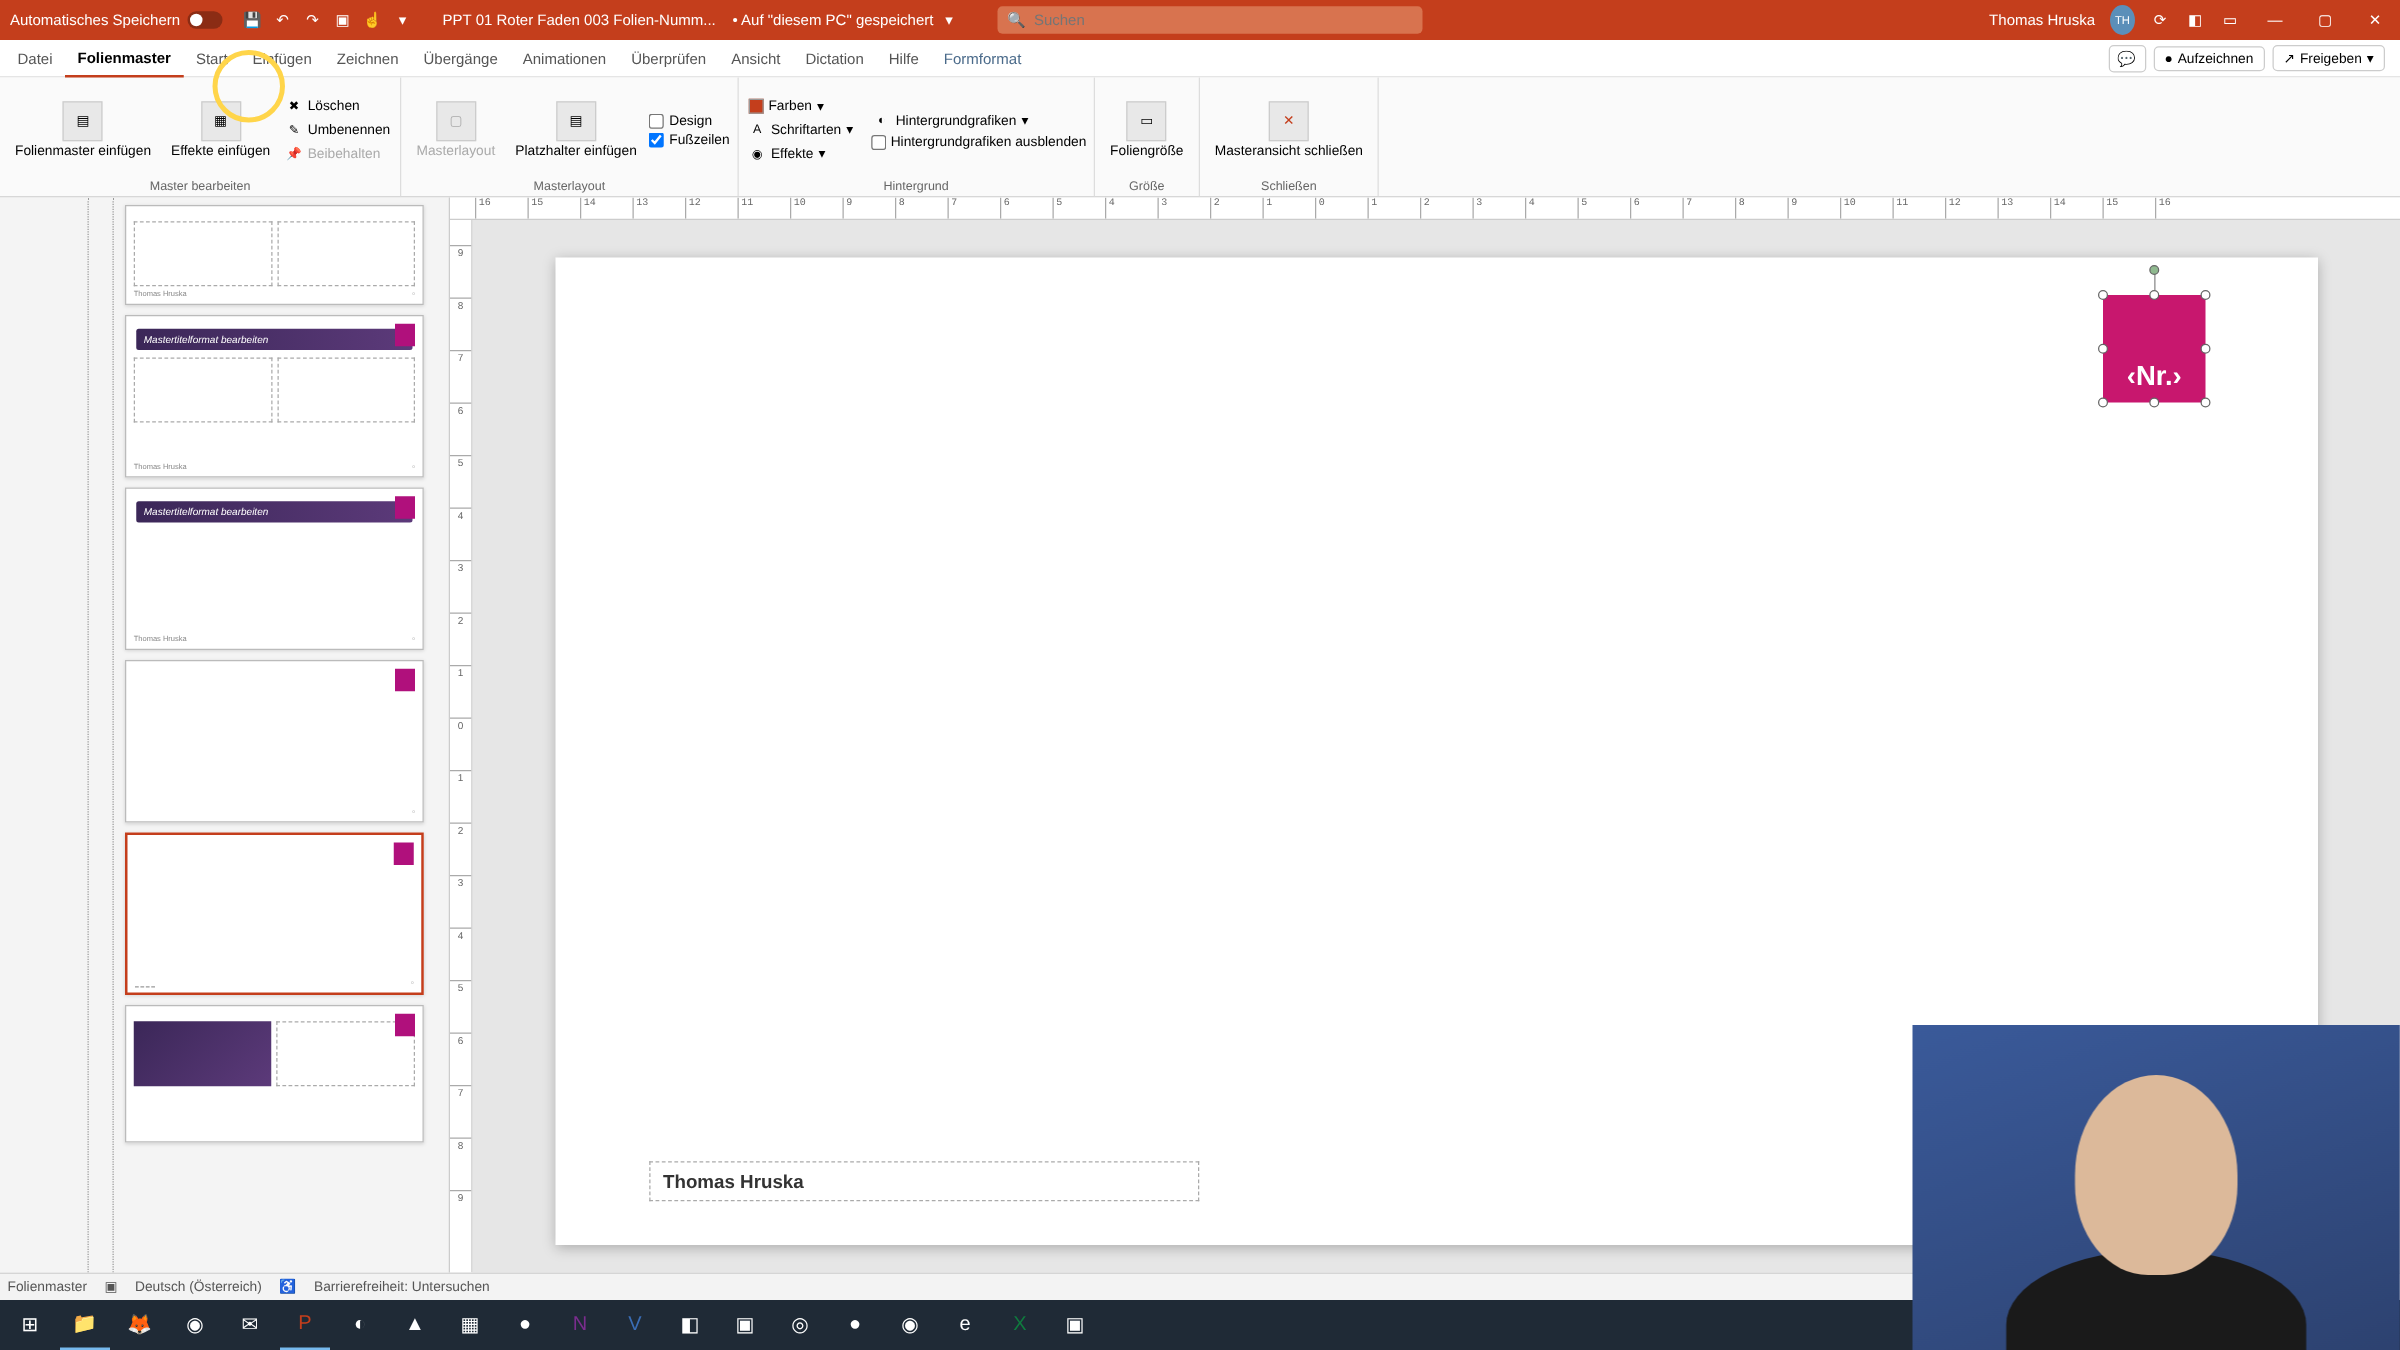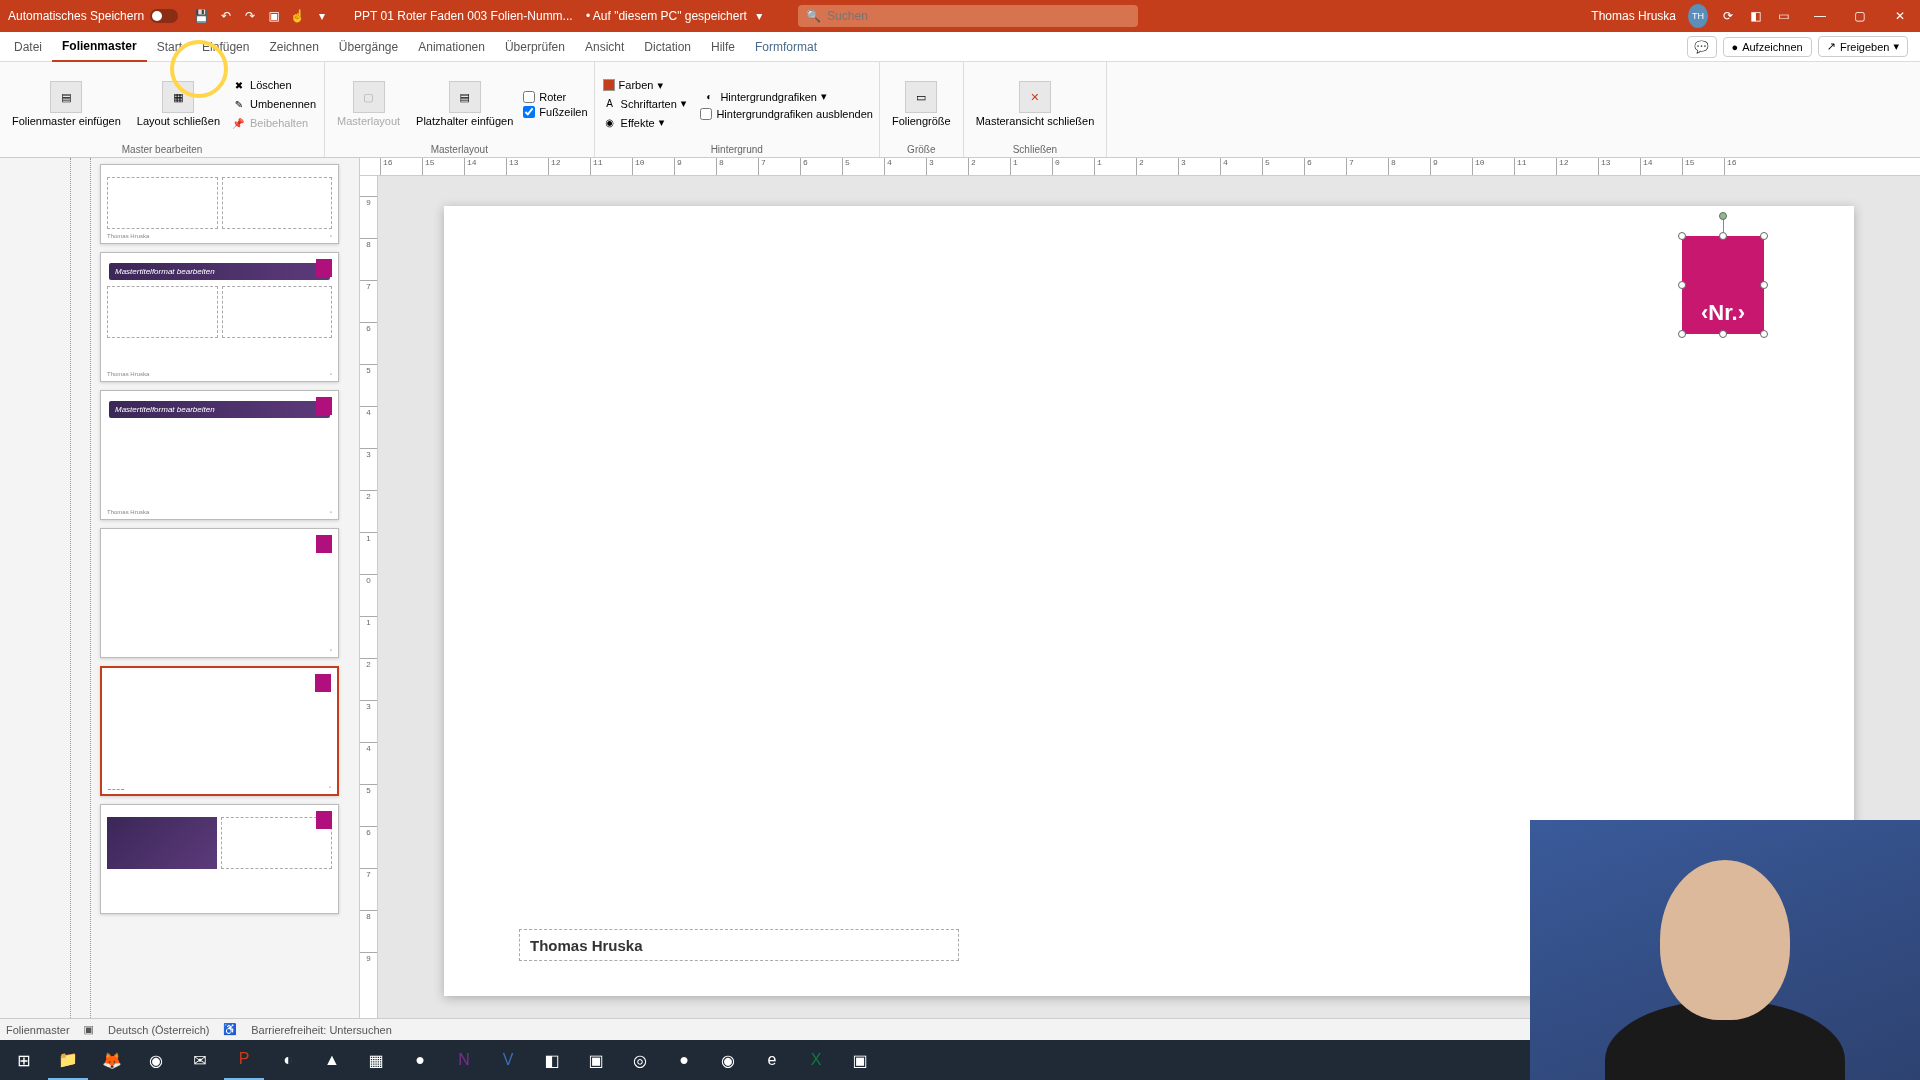--- a/index.html
+++ b/index.html
@@ -69,21 +69,21 @@
 .canvas-area { flex: 1; display: flex; flex-direction: column; background: #e6e6e6; }
 .ruler-h { height: 18px; background: #fff; border-bottom: 1px solid #ccc; position: relative; font-size: 9px; color: #666; display: flex; align-items: center; overflow: hidden; }
 .ruler-h .tick { position: absolute; top: 0; height: 100%; border-left: 1px solid #aaa; padding-left: 2px; font-size: 8px; font-family: Liberation Mono, monospace; }
 .canvas-body { flex: 1; display: flex; overflow: hidden; }
 .ruler-v { width: 18px; background: #fff; border-right: 1px solid #ccc; position: relative; font-size: 9px; color: #666; }
 .ruler-v .tick { position: absolute; left: 0; width: 100%; border-top: 1px solid #aaa; font-size: 8px; padding-top: 1px; text-align: center; }
 .slide-viewport { flex: 1; position: relative; overflow: auto; display: flex; justify-content: center; padding: 30px 20px; }
 .slide { width: 1410px; height: 790px; background: #fff; box-shadow: 0 2px 10px rgba(0,0,0,.25); position: relative; }
 
 
-.sel-shape { position: absolute; top: 30px; right: 90px; width: 82px; height: 98px; }
+.sel-shape { position: absolute; top: 30px; right: 90px; width: 82px; height: 86px; }
 .sel-shape .body { width: 100%; height: 100%; background: #c8176e; display: flex; align-items: flex-end; justify-content: center; padding-bottom: 8px; }
 .sel-shape .body span { color: #fff; font-size: 22px; font-weight: 600; }
 .sel-shape .handle { width: 8px; height: 8px; background: #fff; border: 1px solid #666; border-radius: 50%; position: absolute; }
 .sel-shape .h-nw { top: -4px; left: -4px; }
 .sel-shape .h-n { top: -4px; left: calc(50% - 4px); }
 .sel-shape .h-ne { top: -4px; right: -4px; }
 .sel-shape .h-w { top: calc(50% - 4px); left: -4px; }
 .sel-shape .h-e { top: calc(50% - 4px); right: -4px; }
 .sel-shape .h-sw { bottom: -4px; left: -4px; }
 .sel-shape .h-s { bottom: -4px; left: calc(50% - 4px); }
@@ -174,21 +174,21 @@
 
 <div class="ribbon-content">
   <div class="rgroup">
     <div class="rgroup-body">
       <div class="big-btn">
         <div class="bicon">▤</div>
         <span>Folienmaster einfügen</span>
       </div>
       <div class="big-btn">
         <div class="bicon">▦</div>
-        <span>Layout schließen</span>
+        <span>Effekte einfügen</span>
       </div>
       <div class="small-btns">
         <div class="small-btn">
             <span class="sicon">✖</span>
             <span>Löschen</span>
           </div>
         <div class="small-btn">
             <span class="sicon">✎</span>
             <span>Umbenennen</span>
           </div>
@@ -207,21 +207,21 @@
         <div class="bicon">▢</div>
         <span>Masterlayout</span>
       </div>
       <div class="big-btn">
         <div class="bicon">▤</div>
         <span>Platzhalter einfügen</span>
       </div>
       <div class="small-btns">
         <label class="chk">
             <input type="checkbox" style="">
-            <span>Roter</span>
+            <span>Design</span>
           </label>
         <label class="chk">
             <input type="checkbox" checked="" style="">
             <span>Fußzeilen</span>
           </label>
       </div>
     </div>
     <div class="rgroup-label">Masterlayout</div>
   </div>
 

